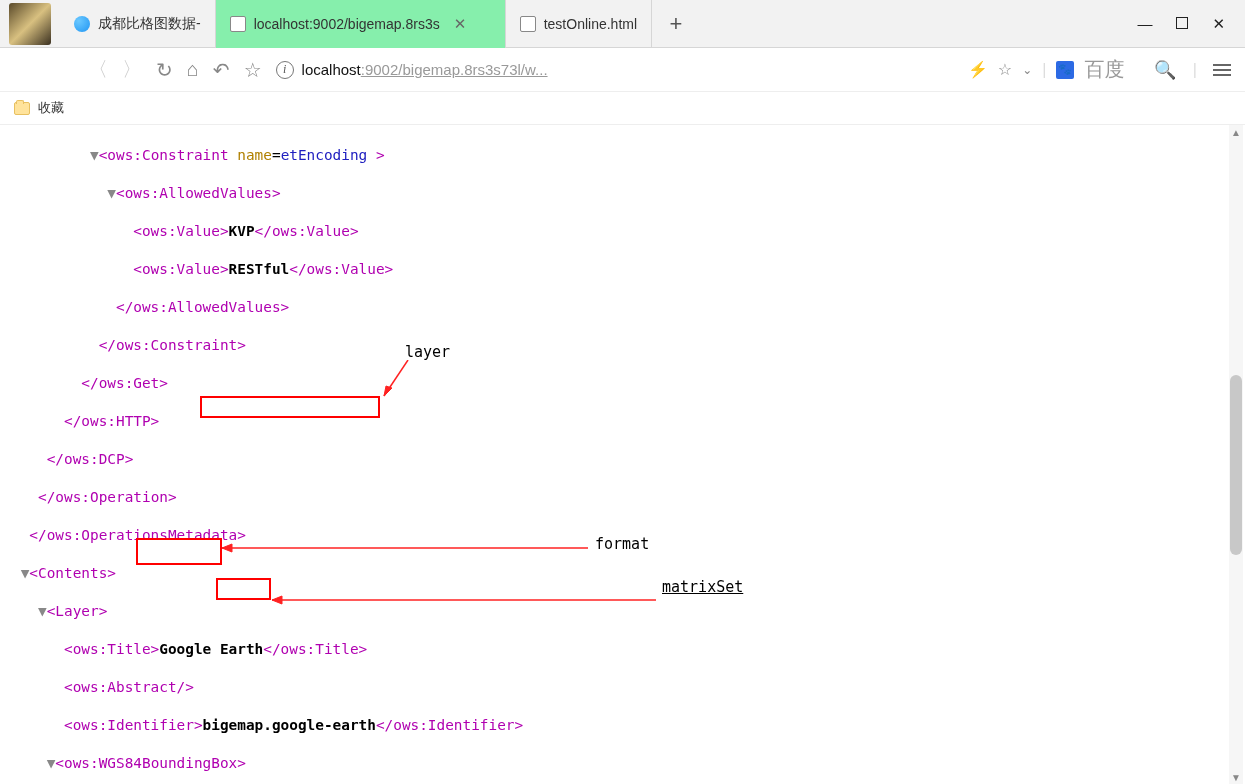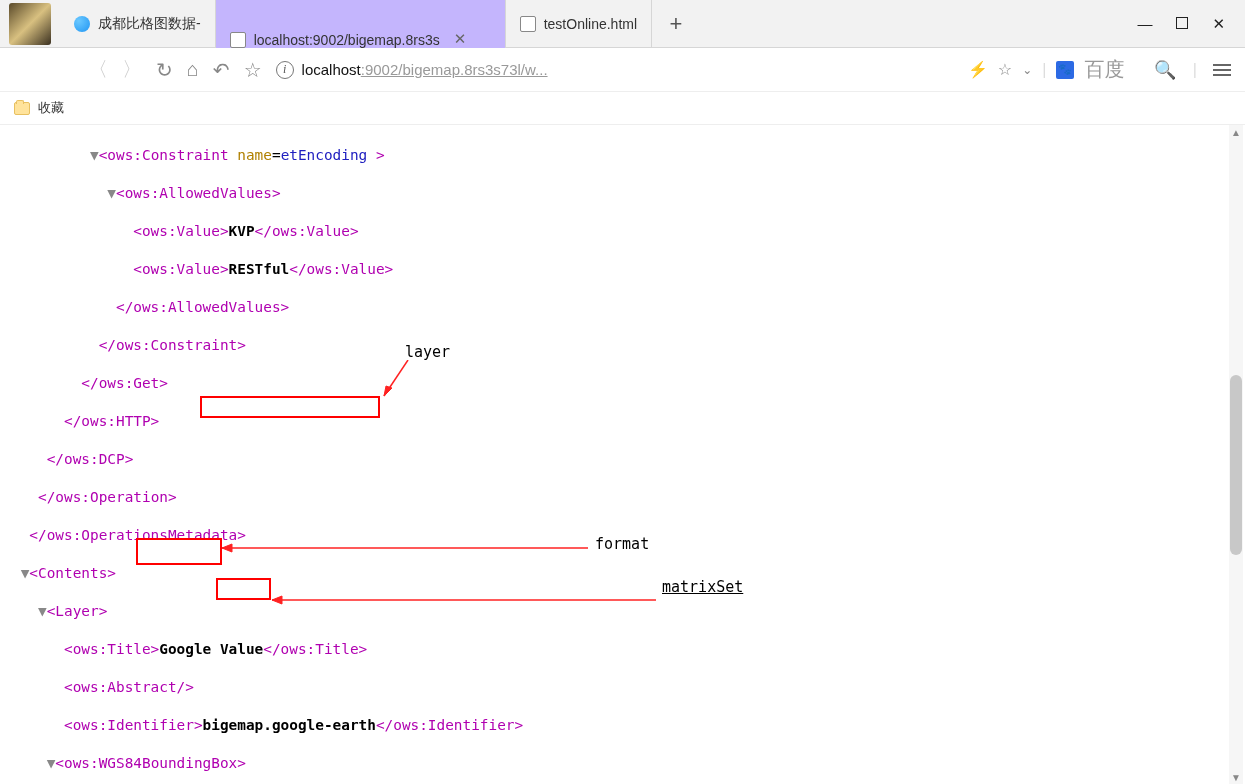--- a/index.html
+++ b/index.html
@@ -3,21 +3,21 @@
 <meta charset="utf-8">
 <style>
   * { box-sizing: border-box; margin: 0; padding: 0; }
   html, body { width: 1245px; height: 784px; font-family: "Microsoft YaHei", Arial, sans-serif; background: #fff; overflow: hidden; }
   
   
   .tab-bar { display: flex; align-items: center; height: 48px; background: #f2f2f2; border-bottom: 1px solid #d6d6d6; position: relative; }
   .avatar { width: 60px; height: 48px; display: flex; align-items: center; justify-content: center; }
   .avatar-img { width: 42px; height: 42px; background: linear-gradient(135deg,#5a4a2a 0%, #d8c080 50%, #3a3020 100%); border-radius: 3px; position: relative; overflow: hidden;}
   .tab { display: flex; align-items: center; height: 48px; padding: 0 14px; font-size: 14px; color: #333; border-right: 1px solid #d6d6d6; gap: 8px; cursor: pointer; max-width: 300px; white-space: nowrap; overflow: hidden; text-overflow: ellipsis; }
-  .tab.active { background: #c4b5fd; align-items: flex-end; }
+  .tab.active { background: #86efac; }
   .tab .page-icon { width: 16px; height: 16px; border: 1px solid #888; border-radius: 2px; flex-shrink: 0; background: #fff;}
   .tab .close { font-size: 15px; color: #666; margin-left: 6px; cursor: pointer; }
   .tab .ffox { width: 16px; height: 16px; border-radius: 50%; background: radial-gradient(circle at 30% 30%, #6ac8ff, #2196f3); flex-shrink:0;}
   .new-tab { width: 48px; text-align: center; font-size: 22px; color: #555; cursor: pointer; }
   .win-ctrls { margin-left: auto; display: flex; gap: 24px; padding-right: 20px; font-size: 15px; color:#222;}
   .win-ctrls span { cursor: pointer; }
   .win-sq { width:12px; height:12px; border:1.5px solid #222; display:inline-block;}
   
   
   .addr-bar { display: flex; align-items: center; height: 44px; background: #fff; border-bottom: 1px solid #eee; padding: 0 14px; gap: 14px; }
@@ -132,21 +132,21 @@
 <div>              <span class="tag">&lt;ows:Value&gt;</span><span class="txt">RESTful</span><span class="tag">&lt;/ows:Value&gt;</span></div>
 <div>            <span class="tag">&lt;/ows:AllowedValues&gt;</span></div>
 <div>          <span class="tag">&lt;/ows:Constraint&gt;</span></div>
 <div>        <span class="tag">&lt;/ows:Get&gt;</span></div>
 <div>      <span class="tag">&lt;/ows:HTTP&gt;</span></div>
 <div>    <span class="tag">&lt;/ows:DCP&gt;</span></div>
 <div>   <span class="tag">&lt;/ows:Operation&gt;</span></div>
 <div>  <span class="tag">&lt;/ows:OperationsMetadata&gt;</span></div>
 <div> <span class="arrow">▼</span><span class="tag">&lt;Contents&gt;</span></div>
 <div>   <span class="arrow">▼</span><span class="tag">&lt;Layer&gt;</span></div>
-<div>      <span class="tag">&lt;ows:Title&gt;</span><span class="txt">Google Value</span><span class="tag">&lt;/ows:Title&gt;</span></div>
+<div>      <span class="tag">&lt;ows:Title&gt;</span><span class="txt">Google Earth</span><span class="tag">&lt;/ows:Title&gt;</span></div>
 <div>      <span class="tag">&lt;ows:Abstract/&gt;</span></div>
 <div>      <span class="tag">&lt;ows:Identifier&gt;</span><span class="txt">bigemap.google-earth</span><span class="tag">&lt;/ows:Identifier&gt;</span></div>
 <div>    <span class="arrow">▼</span><span class="tag">&lt;ows:WGS84BoundingBox&gt;</span></div>
 
 
 
 
 
 
 

